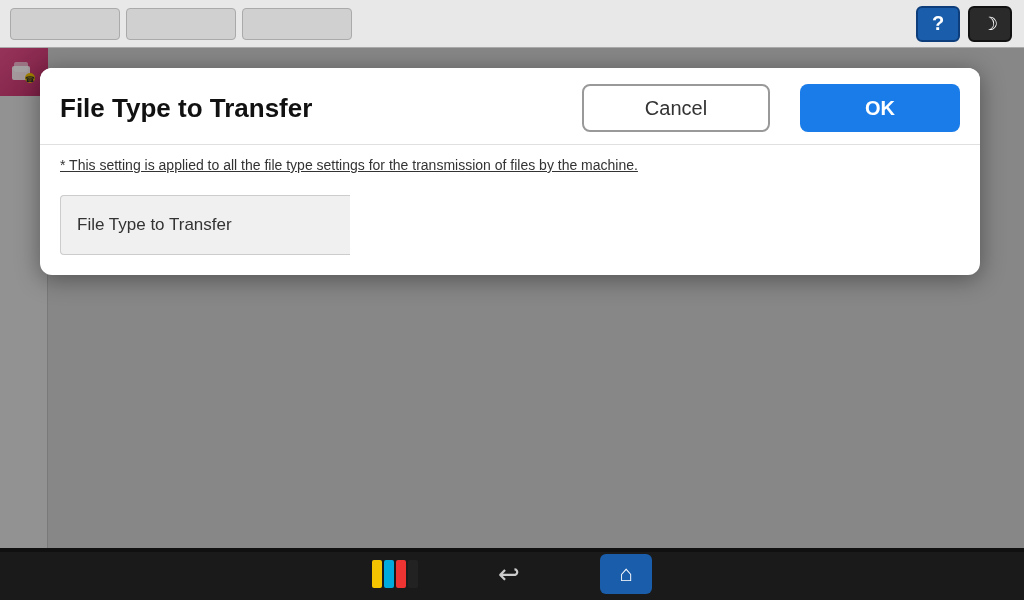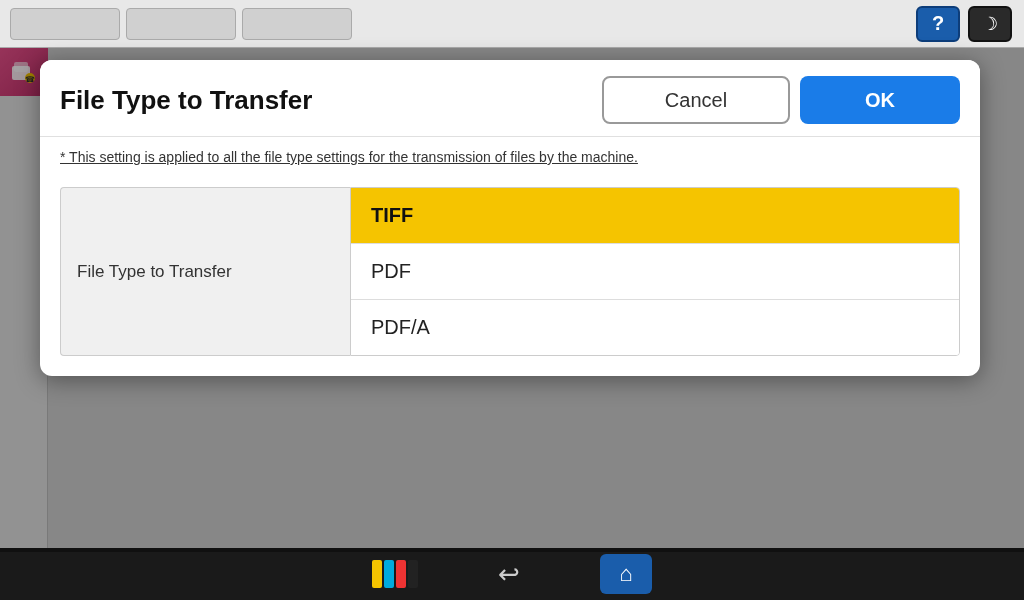--- a/index.html
+++ b/index.html
@@ -182,21 +182,21 @@
       left: 0;
       width: 1024px;
       height: 504px;
       background: rgba(0,0,0,0.35);
       z-index: 10;
     }
 
     
     .dialog {
       position: absolute;
-      top: 60px;
+      top: 68px;
       left: 40px;
       width: 940px;
       background: white;
       border-radius: 12px;
       box-shadow: 0 4px 24px rgba(0,0,0,0.4);
       z-index: 20;
       padding: 0;
       overflow: hidden;
     }
 
@@ -234,20 +234,21 @@
     .btn-ok {
       width: 160px;
       height: 48px;
       background: #1a7ce8;
       border: none;
       border-radius: 8px;
       font-size: 20px;
       color: white;
       cursor: pointer;
       font-weight: bold;
+      margin-left: 20px;
     }
 
     .dialog-note {
       padding: 12px 20px;
       font-size: 14px;
       color: #333;
       text-decoration: underline;
     }
 
     .dialog-body {
@@ -328,25 +329,20 @@
   <div class="dialog-header">
     <span class="dialog-title">File Type to Transfer</span>
     <div class="dialog-buttons">
       <button class="btn-cancel">Cancel</button>
       <button class="btn-ok">OK</button>
     </div>
   </div>
   <div class="dialog-note">* This setting is applied to all the file type settings for the transmission of files by the machine.</div>
   <div class="dialog-body">
     <div class="row-label-cell">File Type to Transfer</div>
-    <div class="dropdown-container">
-      <div class="dropdown-option selected">TIFF</div>
-      <div class="dropdown-option">PDF</div>
-      <div class="dropdown-option">PDF/A</div>
-    </div>
   </div>
 </div>
 
 <div class="taskbar">
   <div class="taskbar-ink">
     <div class="ink-bar" style="background:#f5c400;"></div>
     <div class="ink-bar" style="background:#00aadd;"></div>
     <div class="ink-bar" style="background:#ee3333;"></div>
     <div class="ink-bar" style="background:#222222;"></div>
   </div>

